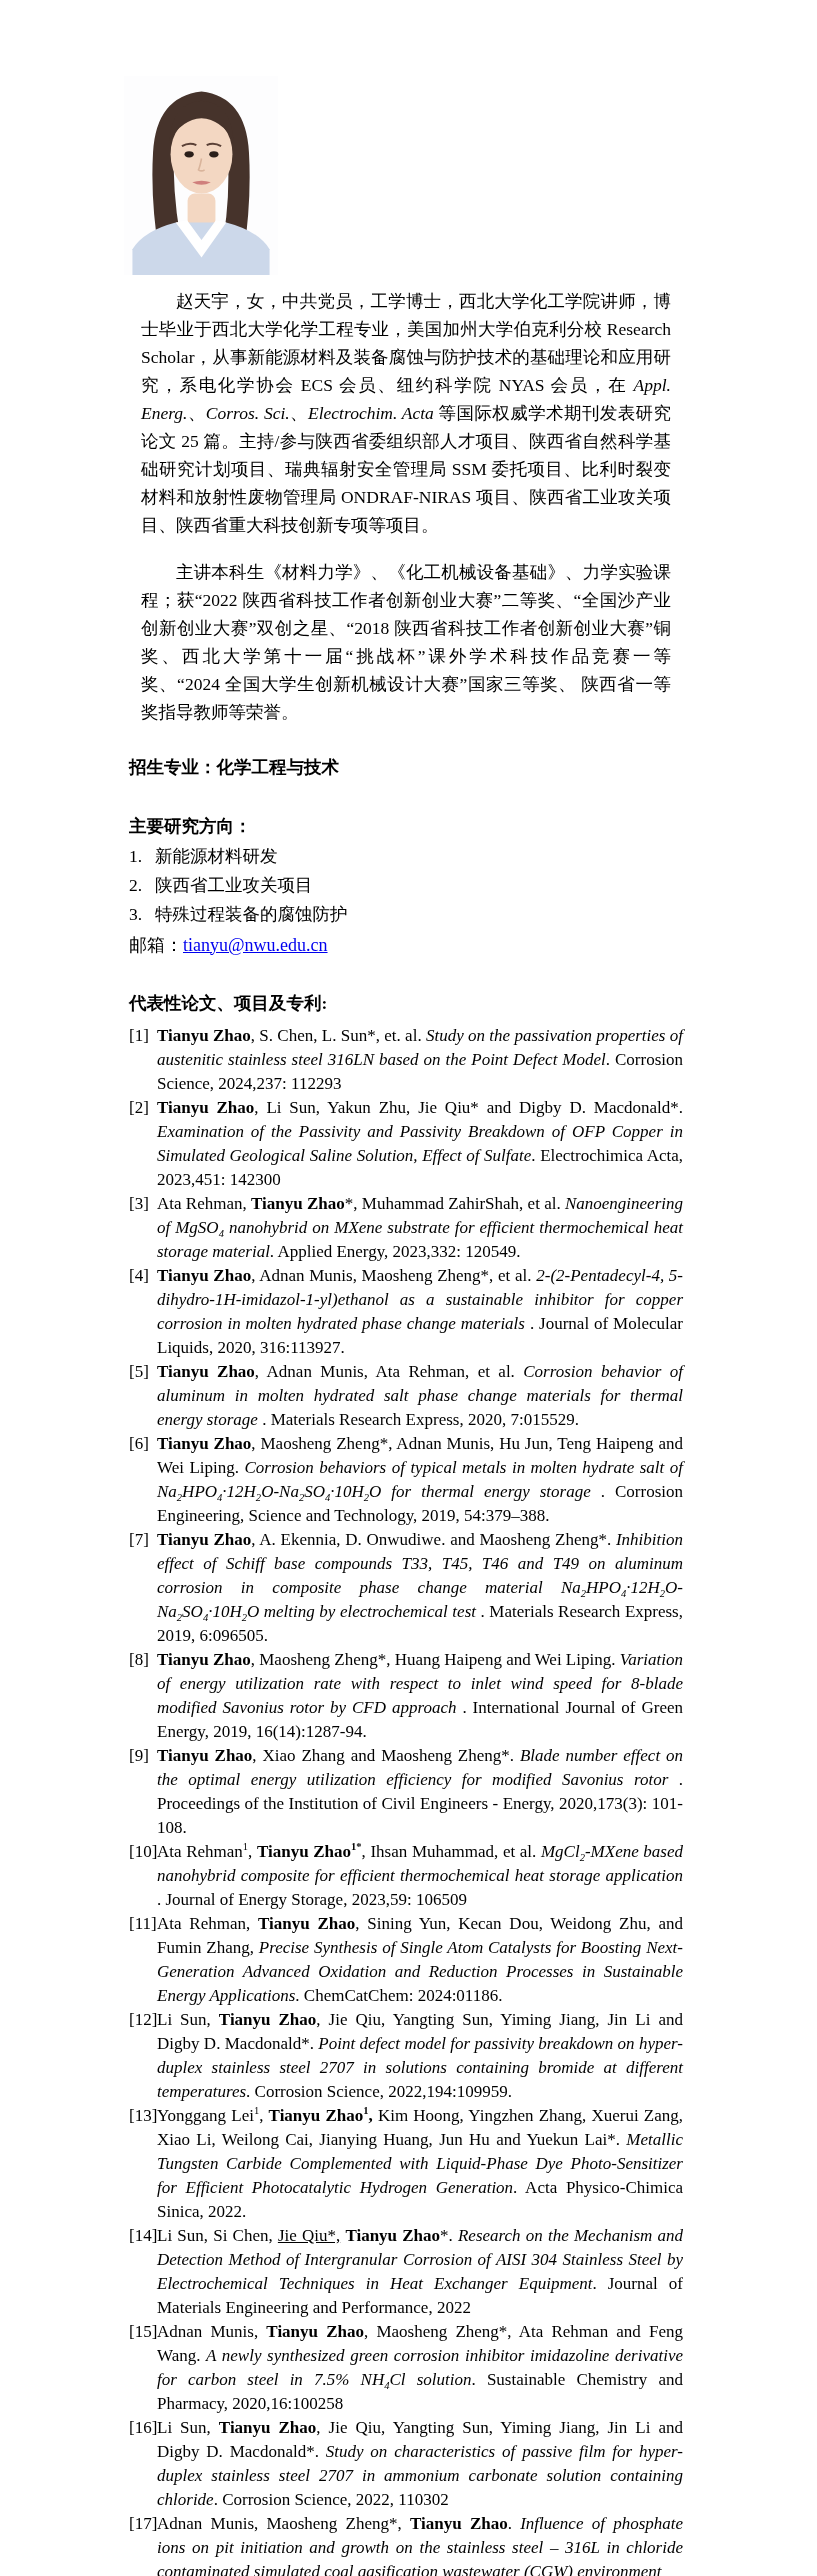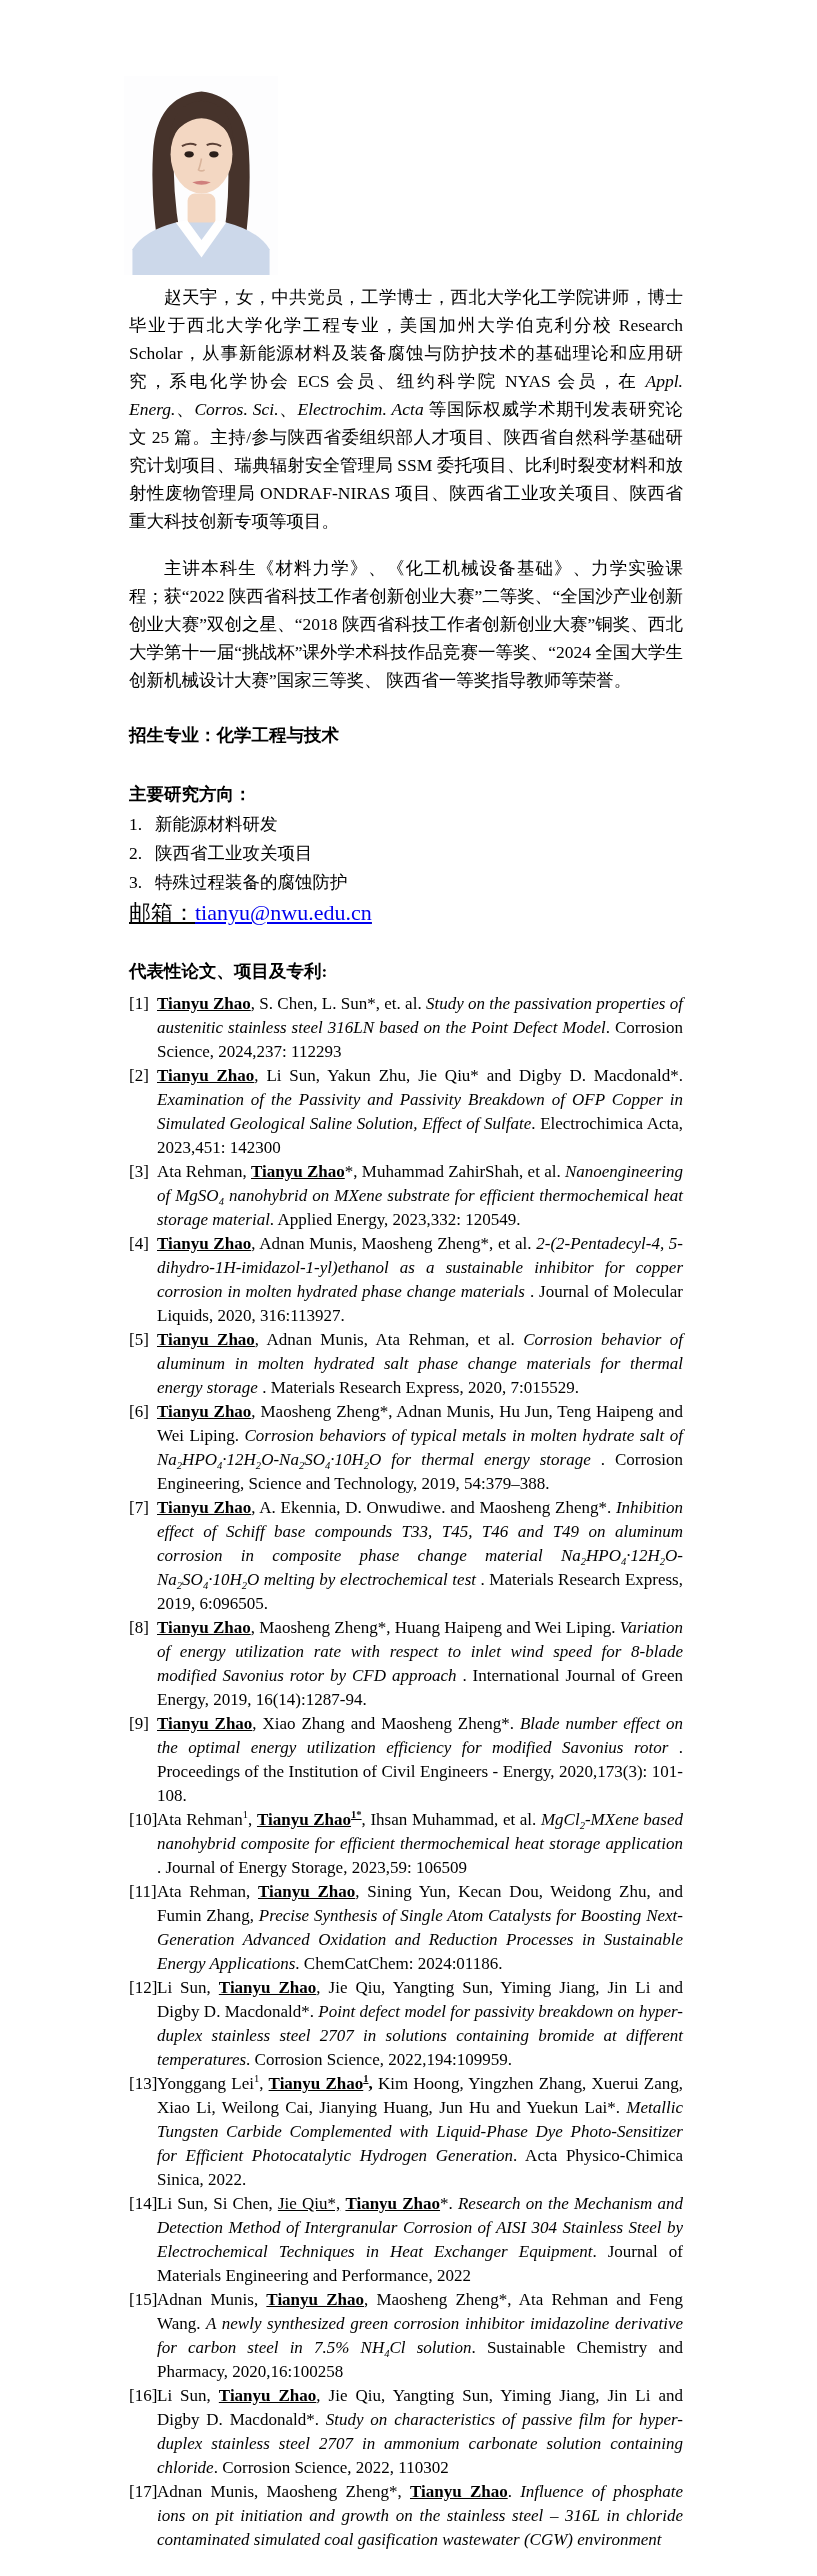--- a/index.html
+++ b/index.html
@@ -4,38 +4,38 @@
 <style>
   html,body{margin:0;padding:0;}
   body{
     width:818px;height:2905px;background:#ffffff;overflow:hidden;
     font-family:"Liberation Serif","DejaVu Serif",serif;color:#000;
     -webkit-font-smoothing:antialiased;
   }
   .content{padding:0 135px 0 129px;}
   .photo{display:block;margin:76px 0 0 -5.2px;width:154px;height:199px;}
   .h-profile{margin:30px 0 0 0;font-size:19px;font-weight:bold;}
-  .paras{margin:0;}
+  .paras{margin:12px;}
   .para{margin:8.2px 0 0 0;font-size:17.5px;line-height:28px;text-align:justify;text-indent:2em;}
   .para + .para{margin-top:18.5px;}
   .h-admission{margin:27px 0 0 0;font-size:17.5px;font-weight:bold;line-height:28px;}
   .h-research{margin:31px 0 0 0;font-size:17.5px;font-weight:bold;line-height:28px;}
   .rlist{margin:2.1px 0 0 0;}
   .ritem{display:flex;font-size:17.5px;line-height:29px;}
   .rnum{width:26px;flex:none;}
   .rtext{flex:1;}
-  .email-row{margin:1px 0 0 0;font-size:22px;line-height:30px;text-decoration:underline;}
+  .email-row{margin:1px 0 0 0;font-size:18px;line-height:30px;}
   .email{color:var(--link,#0000EE);text-decoration:underline;}
   .h-pubs{margin:29px 0 0 0;font-size:17.5px;font-weight:bold;line-height:28px;}
   .publist{margin:7.2px 0 0 0;}
   .ref{display:flex;font-size:17px;line-height:24px;}
   .refid{width:28px;flex:none;}
   .refbody{flex:1;text-align:justify;}
   
-  .rb{font-weight:bold;text-decoration:underline;}
+  .rb{font-weight:bold;}
   .ru{text-decoration:underline;}
   .ri{font-style:italic;}
   .rp{font-size:0.62em;vertical-align:super;line-height:0;}
   .rs{font-size:0.62em;vertical-align:sub;line-height:0;}
 </style>
 </head>
 <body>
 
 <div class="content">
 

